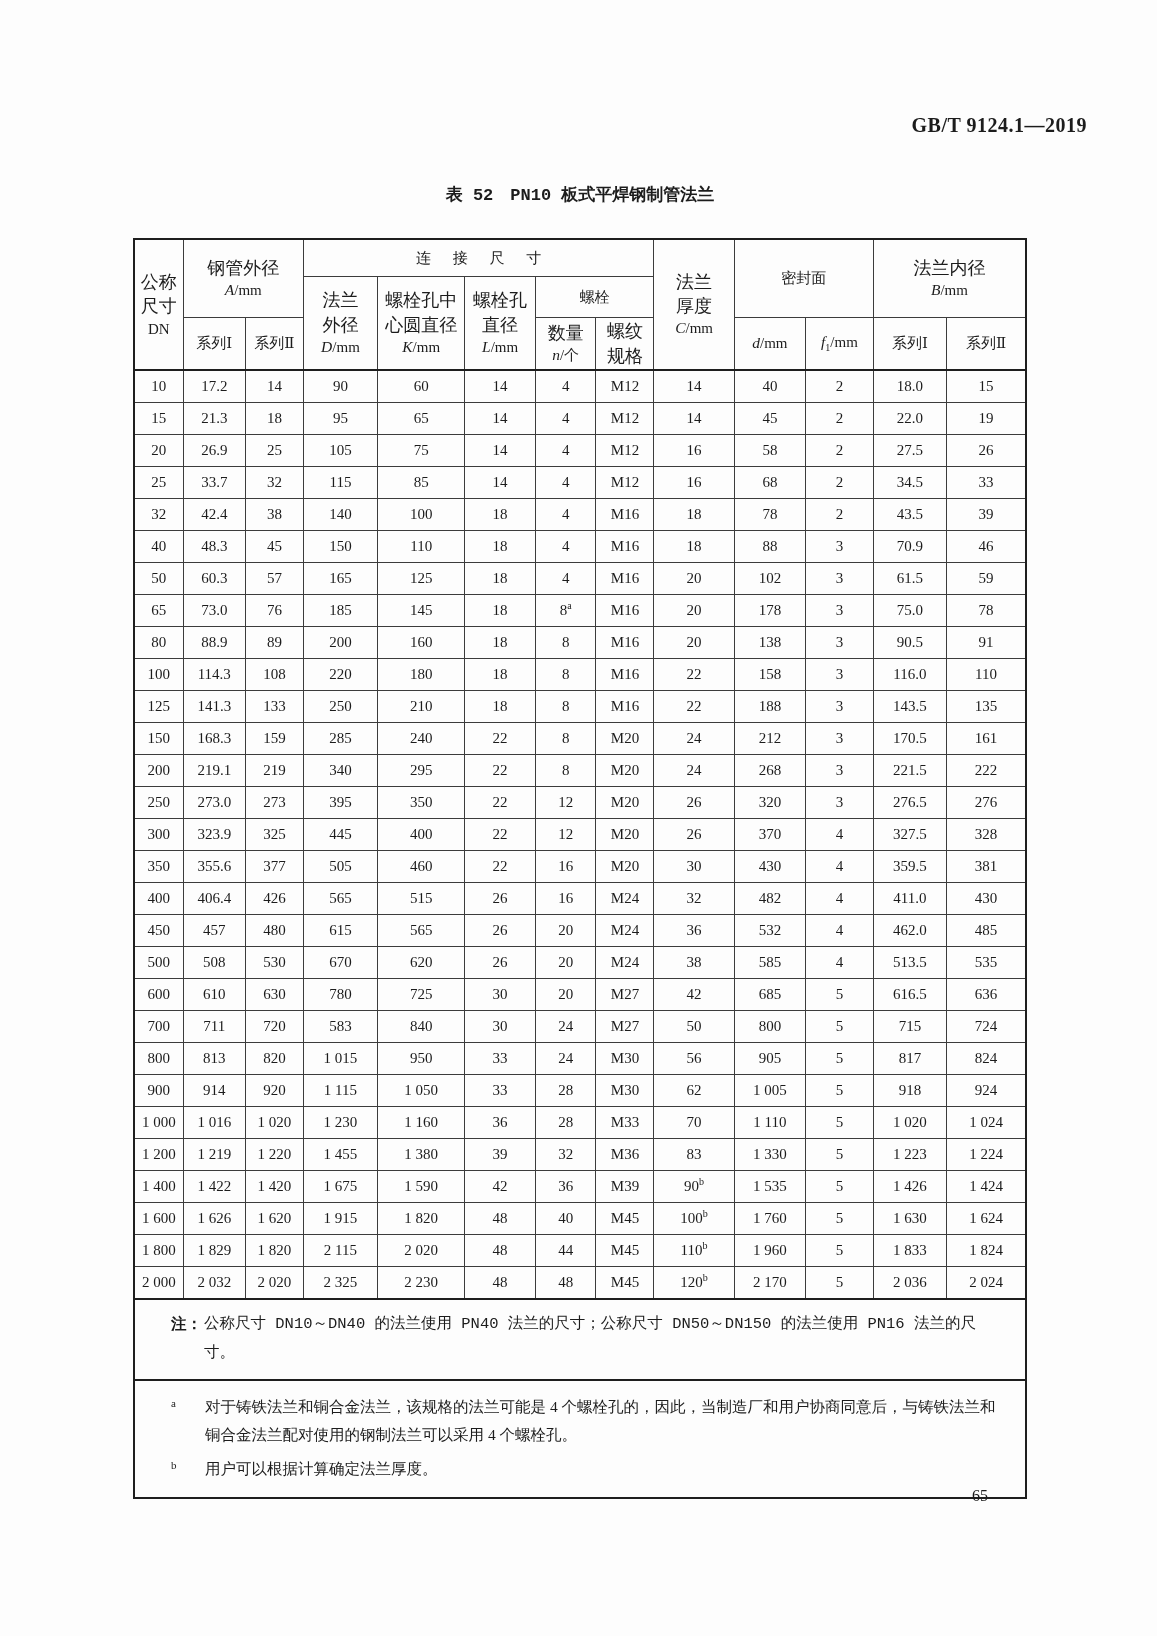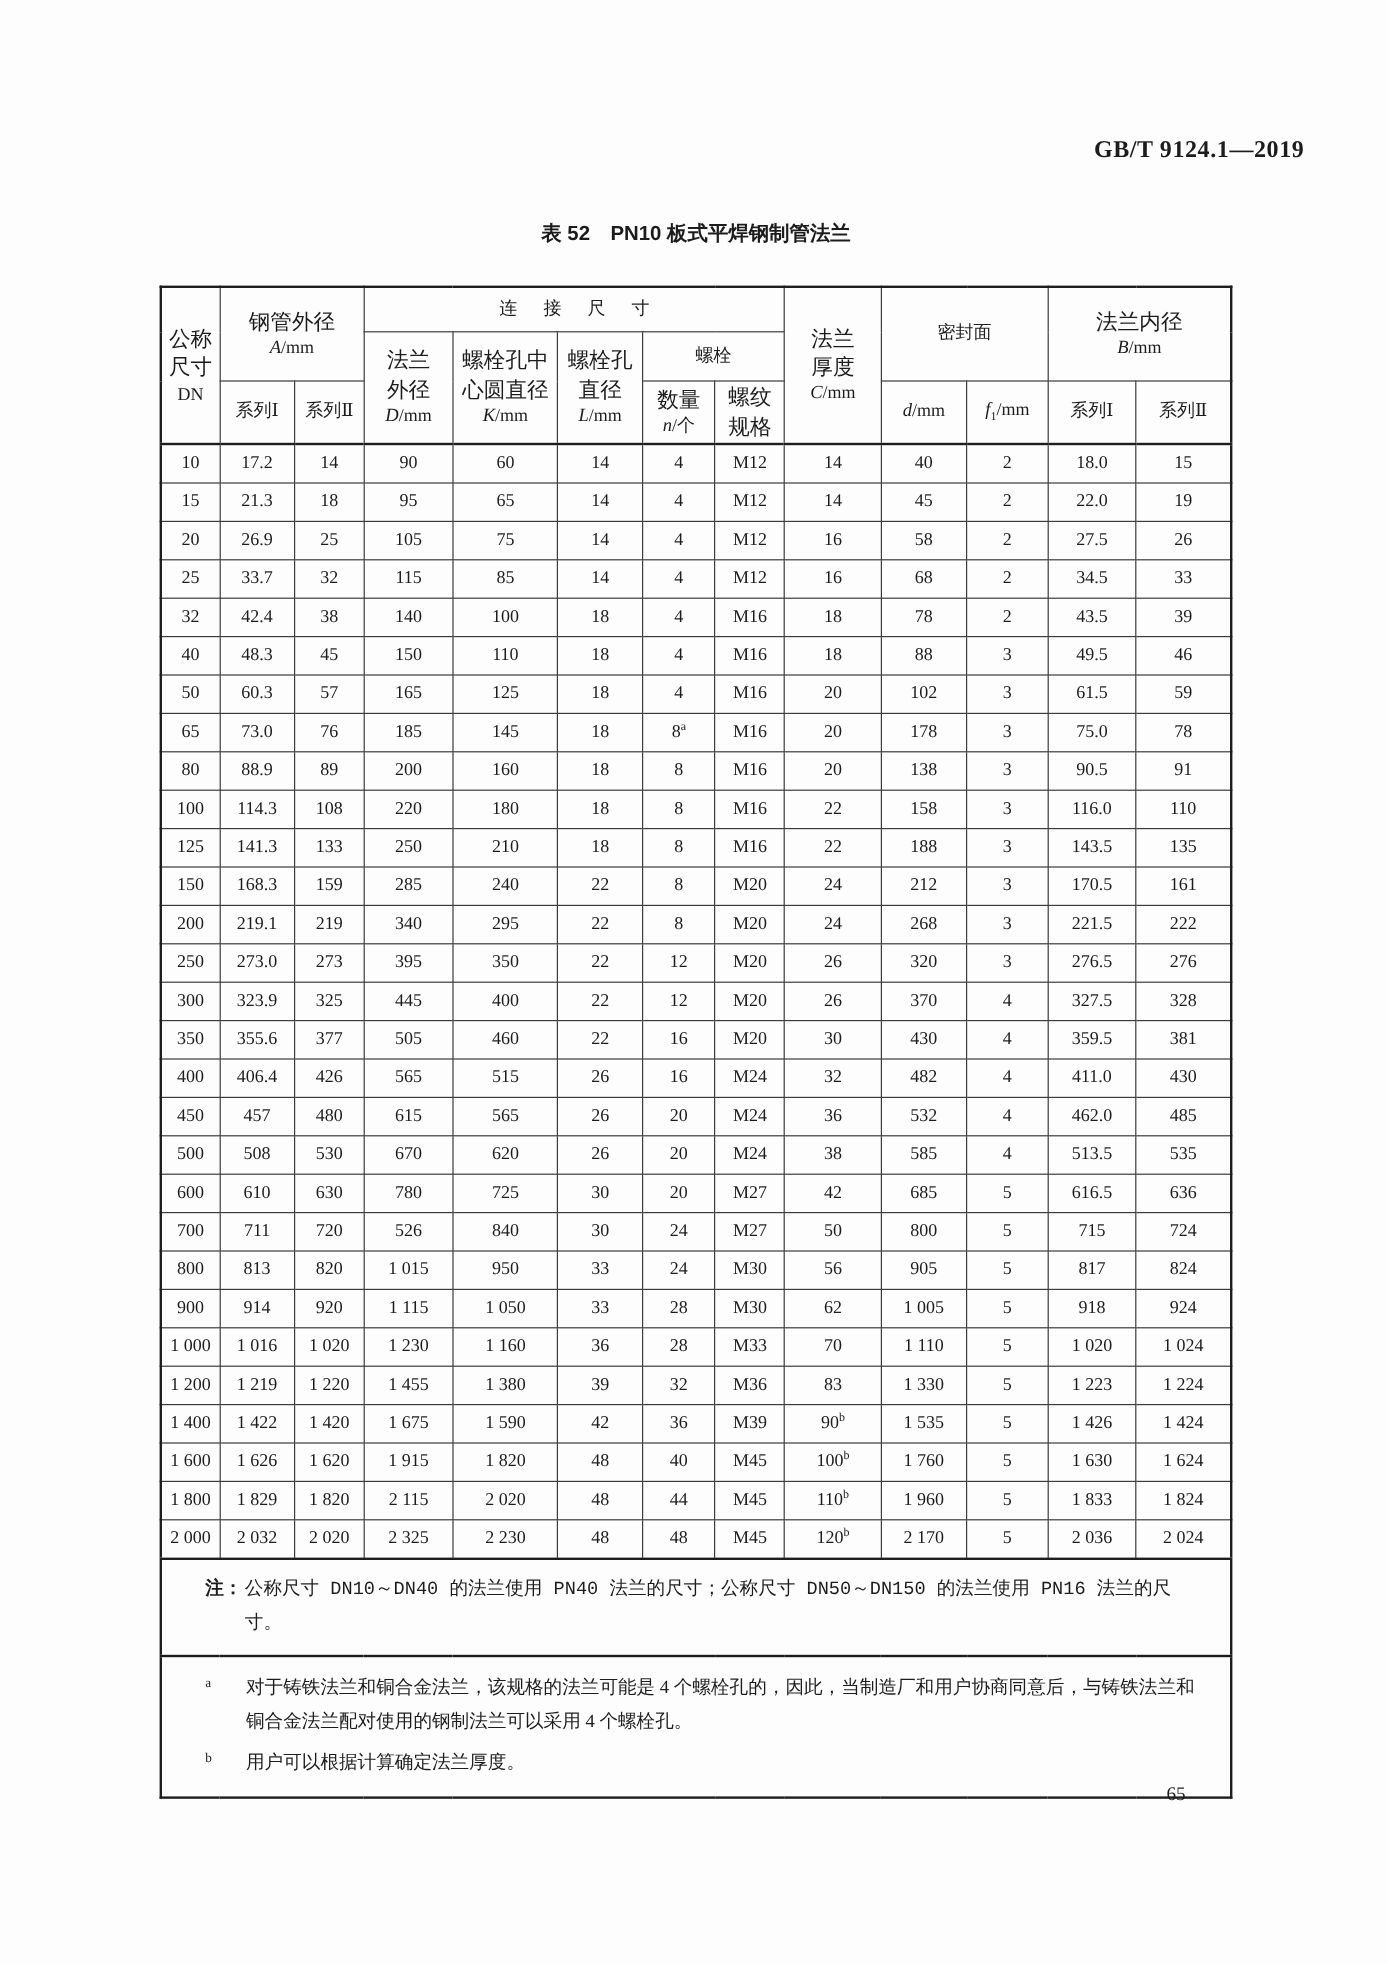--- a/index.html
+++ b/index.html
@@ -21,21 +21,21 @@
     font-size:20px;
     font-weight:bold;
     letter-spacing:0.5px;
   }
   .table-title{
     position:absolute;
     top:183px;left:133px;width:894px;
     text-align:center;
     font-size:17px;
     font-weight:bold;
-    font-family:Liberation Sans, sans-serif;
+    font-family:Liberation Mono, monospace;
   }
   .table-wrap{
     position:absolute;
     left:133px;top:238px;width:894px;
   }
   table.flange{
     width:100%;
     border-collapse:collapse;
     table-layout:fixed;
     border:2px solid #1e1e1e;
@@ -256,21 +256,21 @@
             <td>48.3</td>
             <td>45</td>
             <td>150</td>
             <td>110</td>
             <td>18</td>
             <td>4</td>
             <td>M16</td>
             <td>18</td>
             <td>88</td>
             <td>3</td>
-            <td>49.5</td>
+            <td>70.9</td>
             <td>46</td>
           </tr>
           <tr>
             <td>50</td>
             <td>60.3</td>
             <td>57</td>
             <td>165</td>
             <td>125</td>
             <td>18</td>
             <td>4</td>
@@ -473,21 +473,21 @@
             <td>42</td>
             <td>685</td>
             <td>5</td>
             <td>616.5</td>
             <td>636</td>
           </tr>
           <tr>
             <td>700</td>
             <td>711</td>
             <td>720</td>
-            <td>526</td>
+            <td>583</td>
             <td>840</td>
             <td>30</td>
             <td>24</td>
             <td>M27</td>
             <td>50</td>
             <td>800</td>
             <td>5</td>
             <td>715</td>
             <td>724</td>
           </tr>

